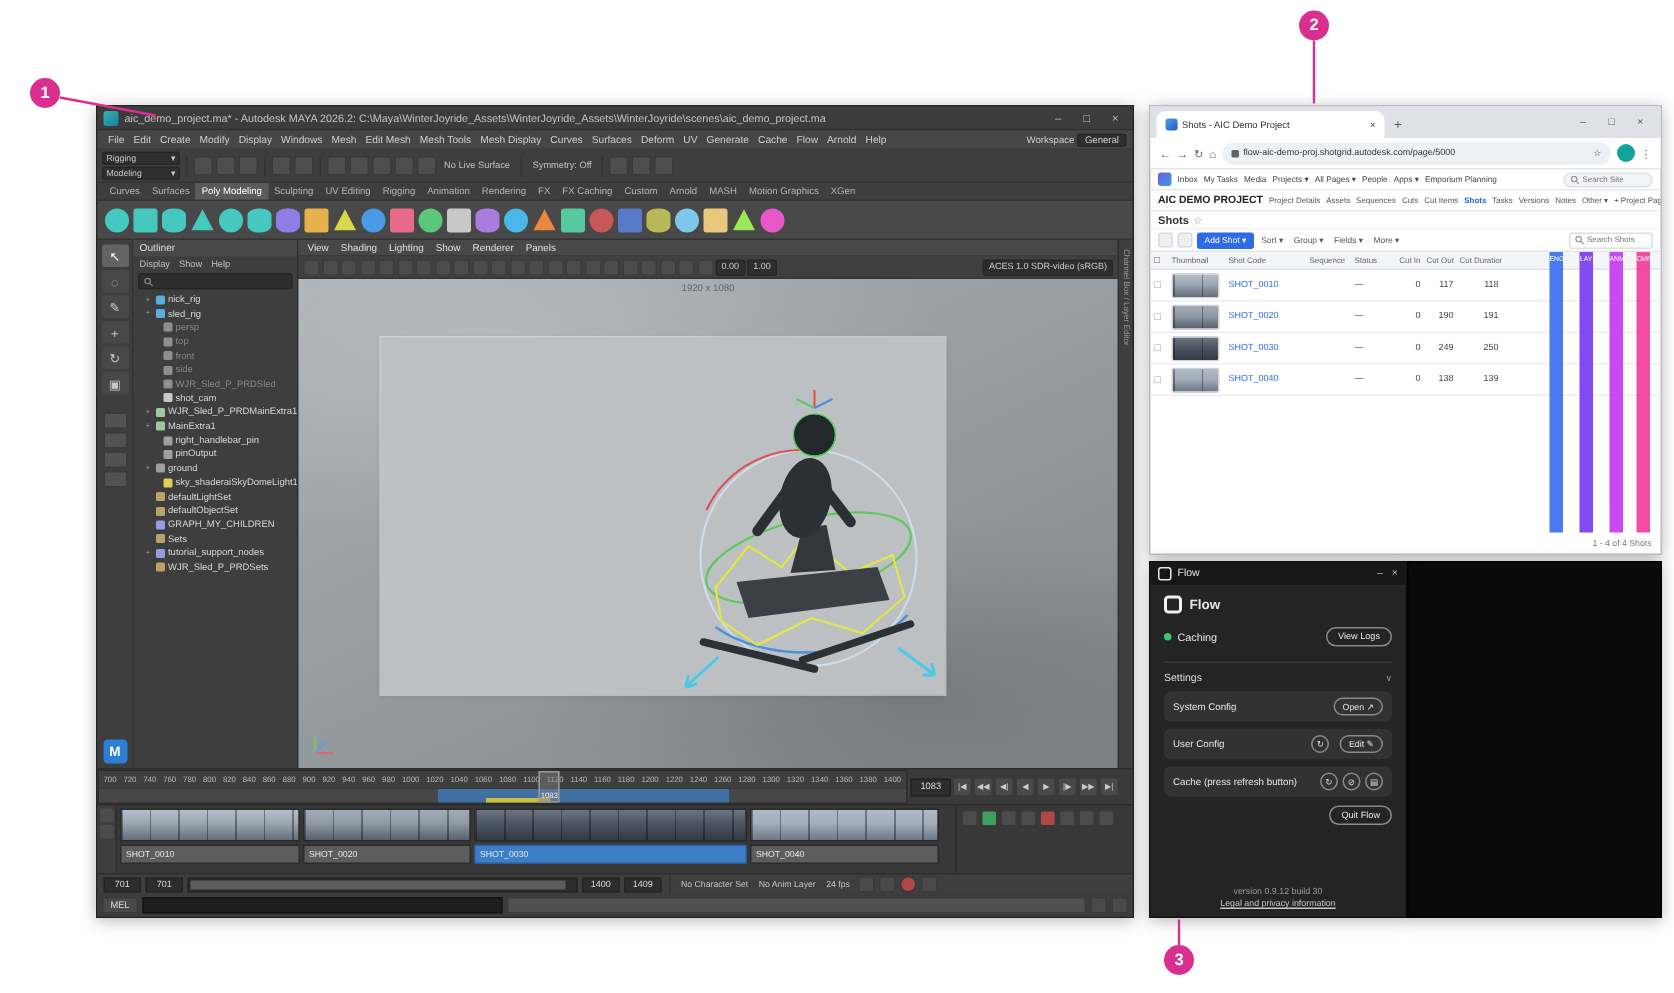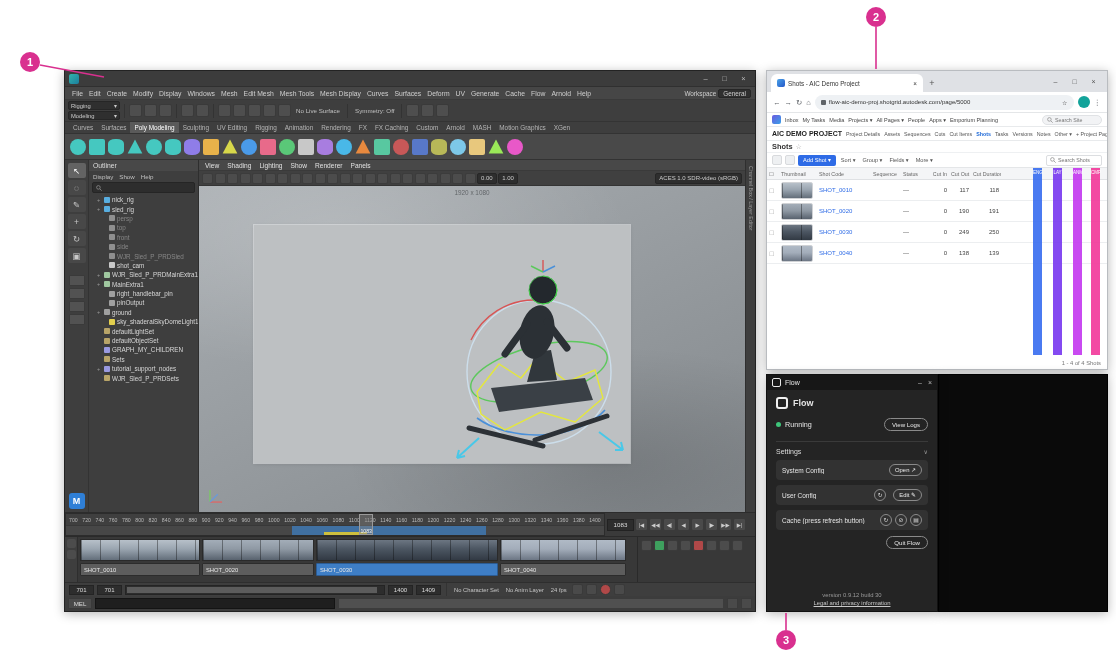--- a/index.html
+++ b/index.html
@@ -194,20 +194,21 @@
   <line x1="876" y1="27" x2="876" y2="69" stroke="#d9308f" stroke-width="1.6"></line>
   <line x1="786" y1="630" x2="786" y2="613" stroke="#d9308f" stroke-width="1.6"></line>
 </svg>
 <div class="badge" style="left:20px;top:52px">1</div>
 <div class="badge" style="left:866px;top:7px">2</div>
 <div class="badge" style="left:776px;top:630px">3</div>
 
 <div class="win maya">
   <div class="mrow m-title">
     <span class="m-appico"></span>
+    <span class="m-titletext">aic_demo_project.ma* - Autodesk MAYA 2026.2: C:\Maya\WinterJoyride_Assets\WinterJoyride_Assets\WinterJoyride\scenes\aic_demo_project.ma</span>
     <span class="wbtns">
       <button class="wbtn">–</button>
       <button class="wbtn">□</button>
       <button class="wbtn">×</button>
     </span>
   </div>
   <div class="mrow m-menubar">
     <div class="mwrap">
       
     <span class="m-menu">File</span><span class="m-menu">Edit</span><span class="m-menu">Create</span><span class="m-menu">Modify</span><span class="m-menu">Display</span><span class="m-menu">Windows</span><span class="m-menu">Mesh</span><span class="m-menu">Edit Mesh</span><span class="m-menu">Mesh Tools</span><span class="m-menu">Mesh Display</span><span class="m-menu">Curves</span><span class="m-menu">Surfaces</span><span class="m-menu">Deform</span><span class="m-menu">UV</span><span class="m-menu">Generate</span><span class="m-menu">Cache</span><span class="m-menu">Flow</span><span class="m-menu">Arnold</span><span class="m-menu">Help</span></div>
@@ -805,21 +806,21 @@
       <button style="color:#bbb">×</button>
     </span>
   </div>
   <div class="f-body">
     <div class="f-brand">
       <span class="f-brandico"></span>
       <span class="f-brandname">Flow</span>
     </div>
     <div class="f-statusrow">
       <span class="f-dot"></span>
-      <span class="f-run">Running</span>
+      <span class="f-run">Caching</span>
       <button class="pill">View Logs</button>
     </div>
     <div class="f-div"></div>
     <div class="f-set">
       <span>Settings</span>
       <span class="f-chev">∨</span>
     </div>
     <div class="f-card">
       <span class="f-cardlabel">System Config</span>
       <button class="pill cardpill">Open ↗</button>

